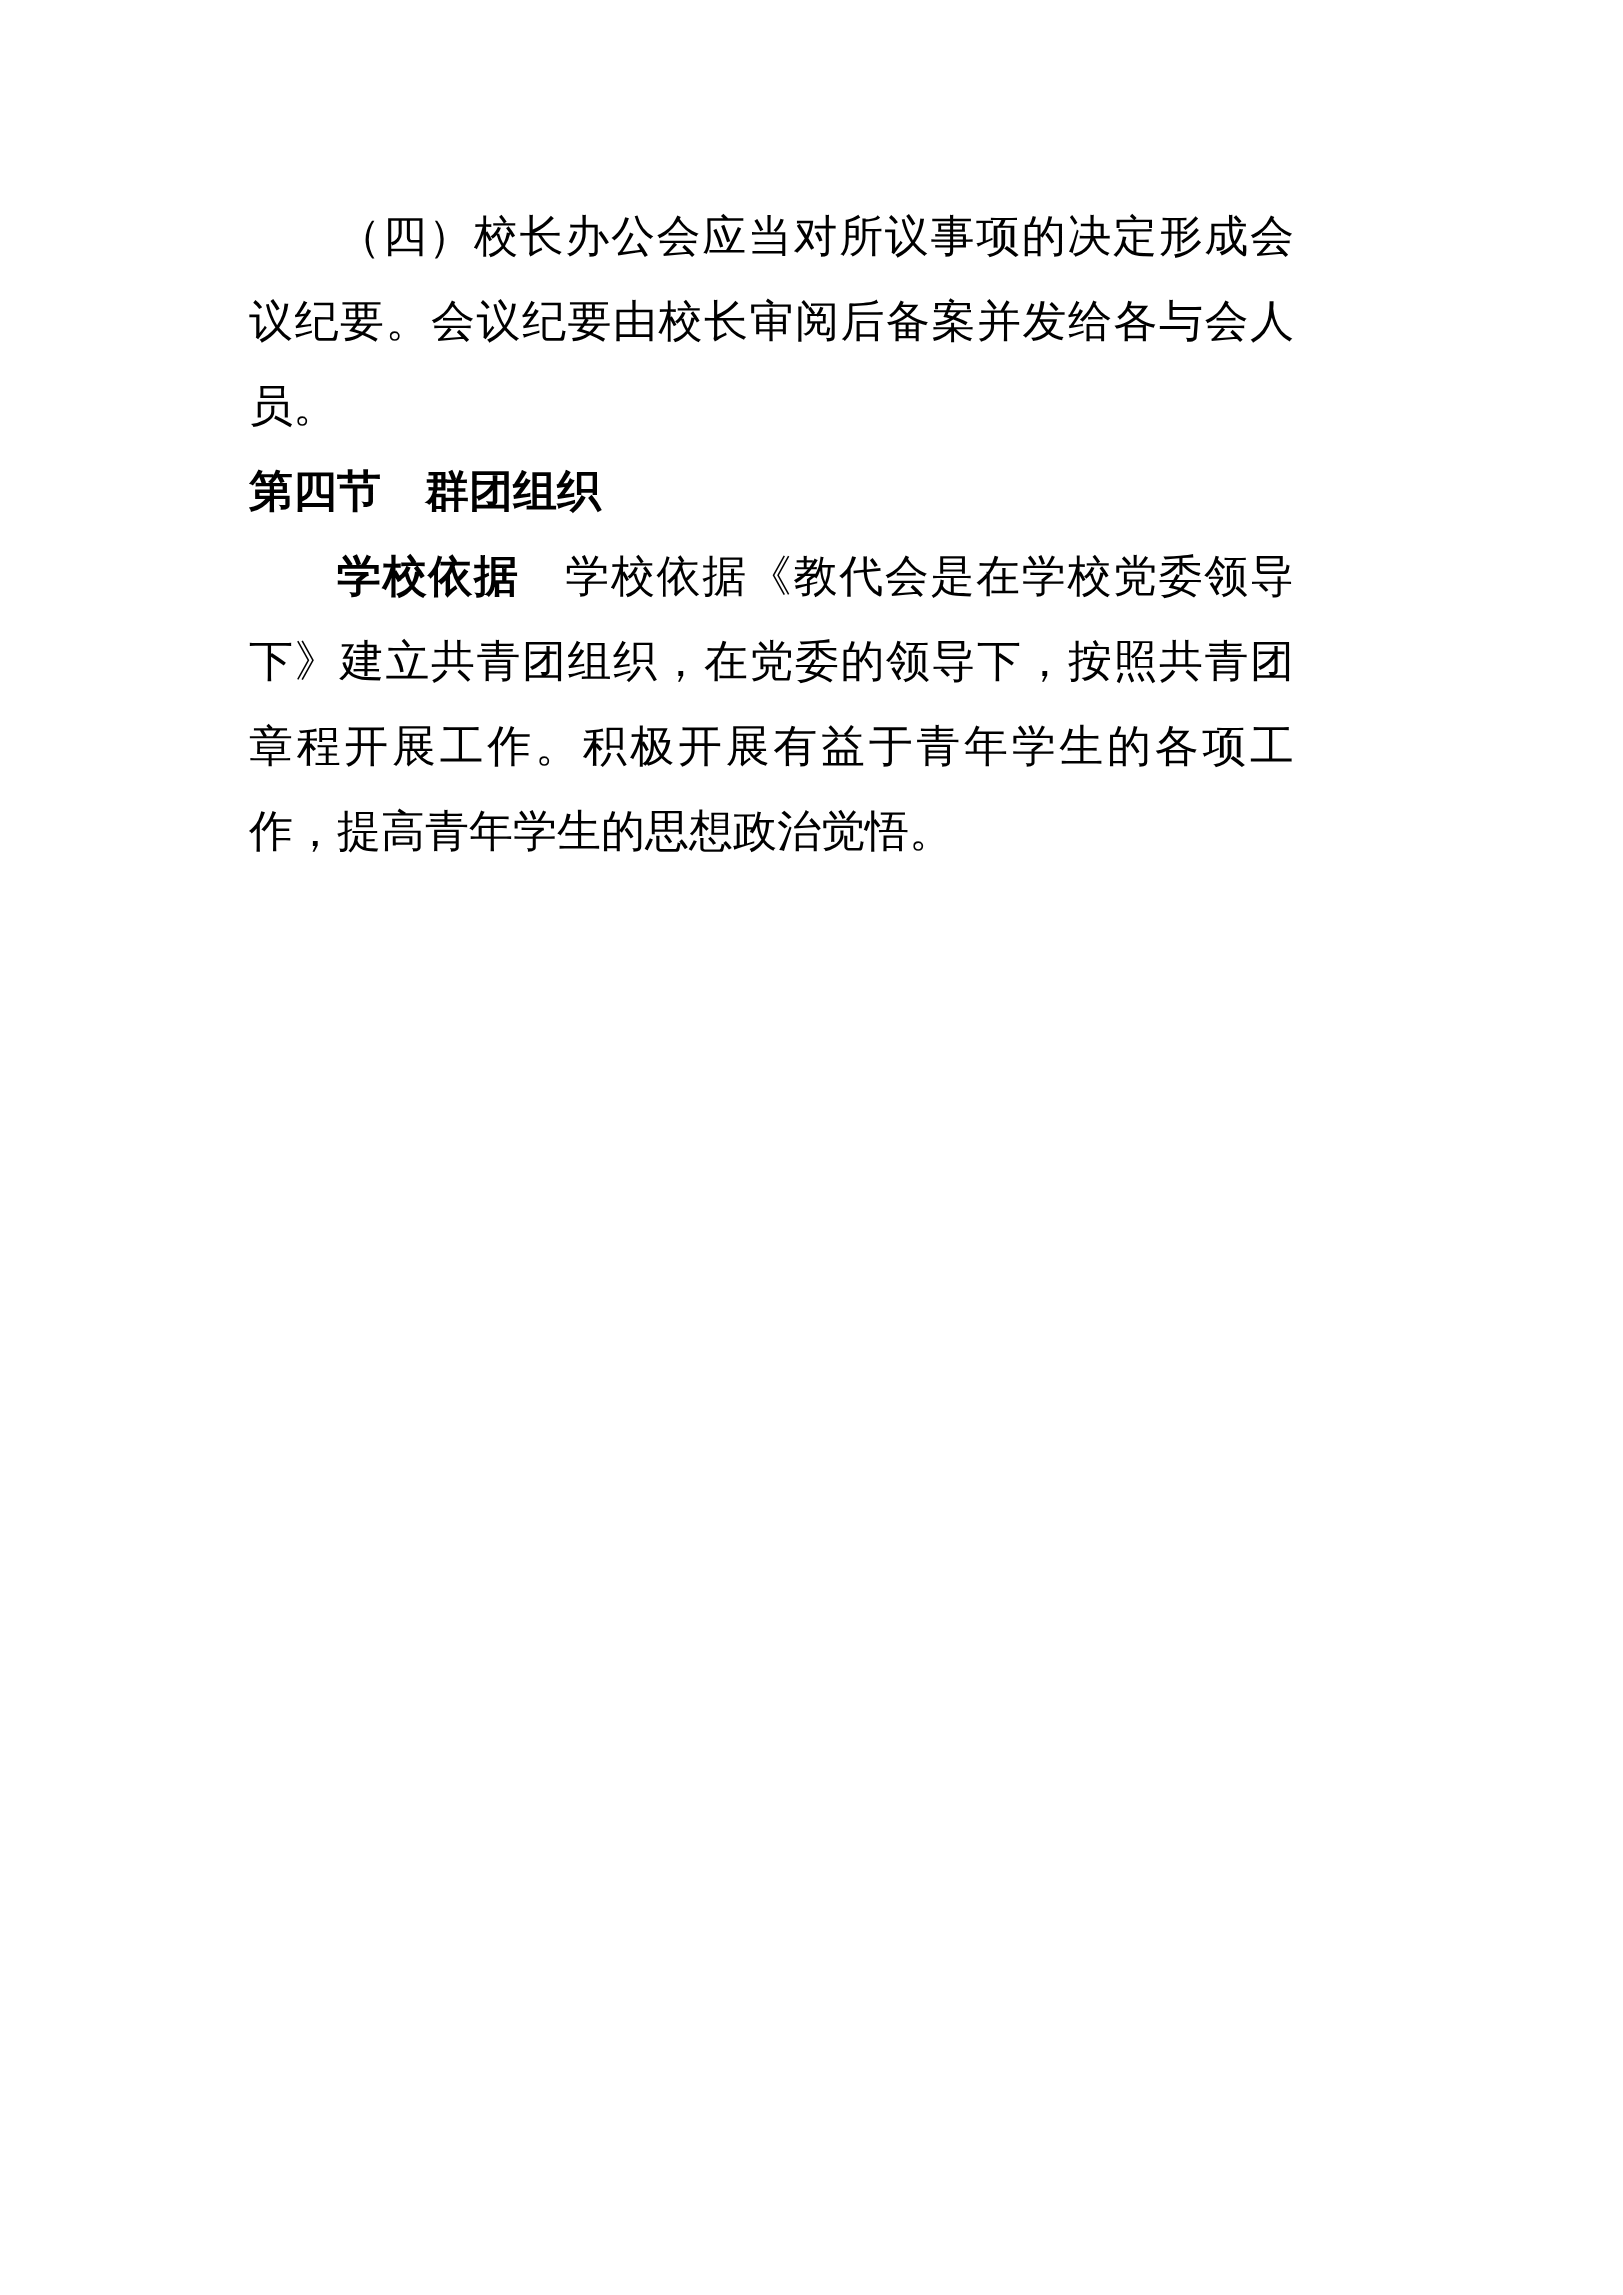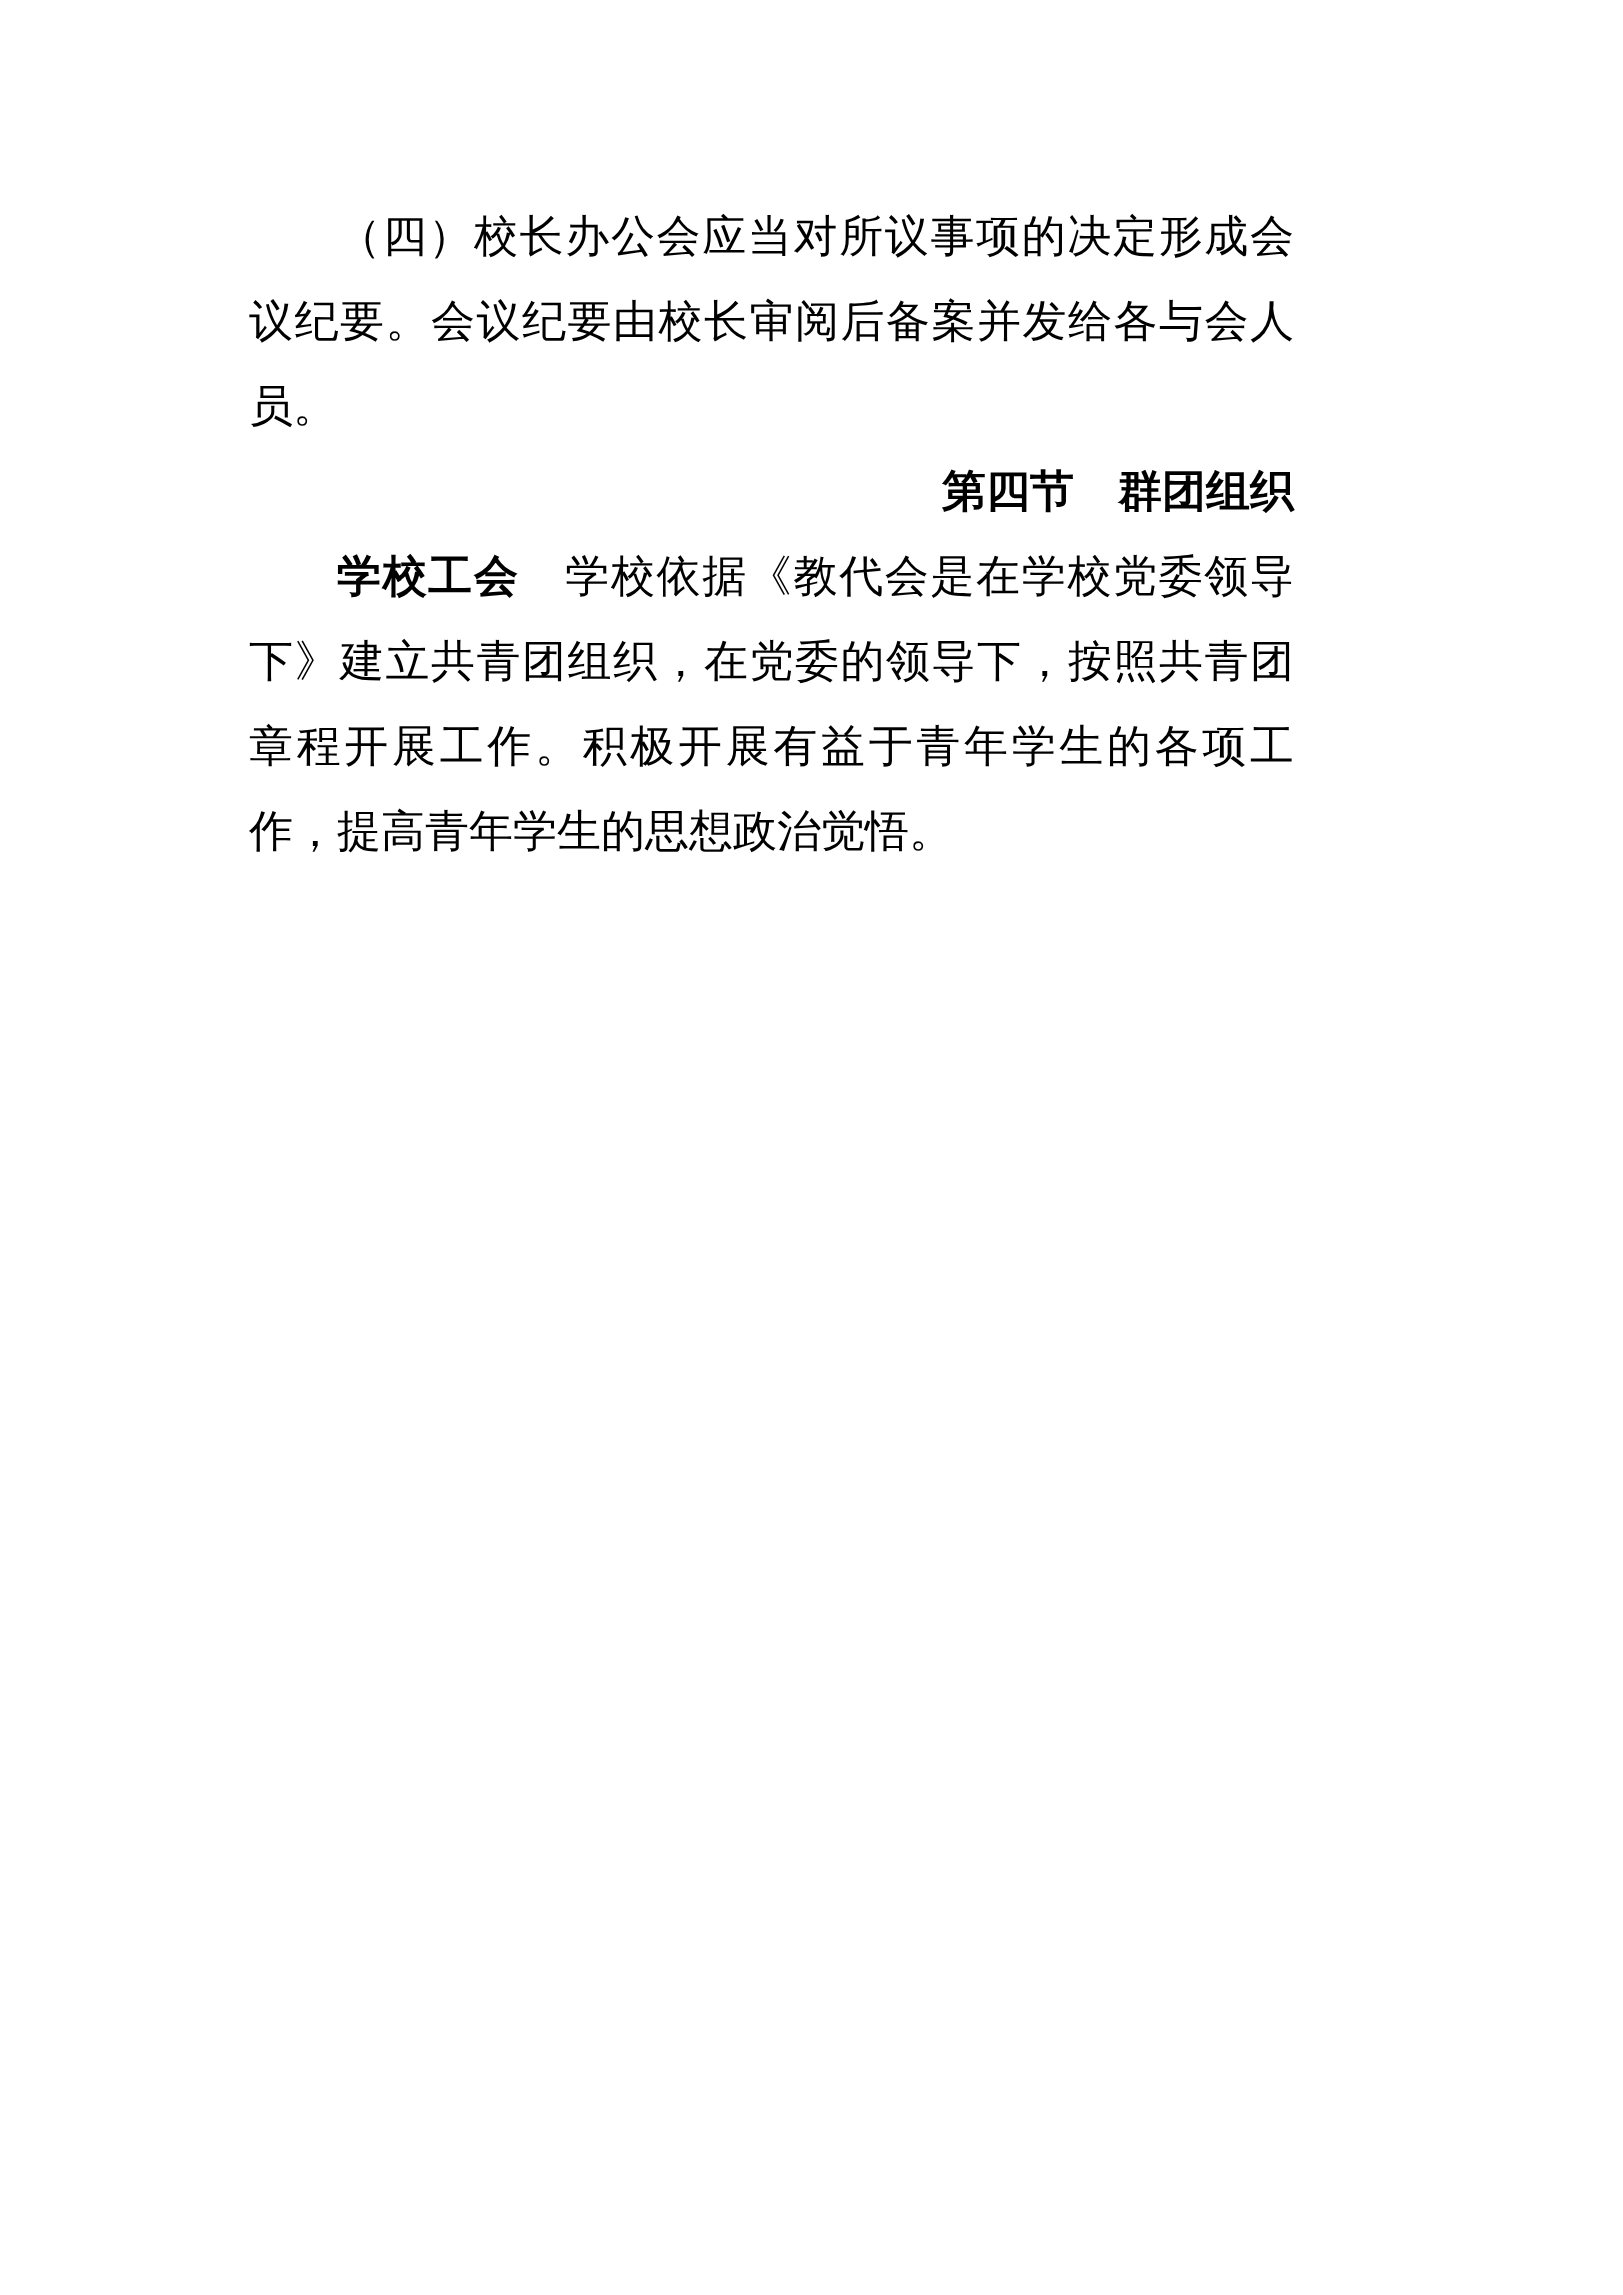--- a/index.html
+++ b/index.html
@@ -21,38 +21,38 @@
     overflow: hidden;
   }
   .body-text {
     margin: 0;
     text-align: justify;
     text-indent: 88px;
     font-weight: normal;
   }
   .section-heading {
     margin: 0;
-    text-align: right;
+    text-align: left;
     text-indent: 0;
     font-size: 44px;
     line-height: 85px;
     font-weight: bold;
   }
   .article-term {
     font-weight: bold;
   }
 </style>
 </head>
 <body>
 
 <div class="page" style="background: rgb(255, 255, 255); color: rgb(0, 0, 0);">
 
   <p class="body-text">（四）校长办公会应当对所议事项的决定形成会议纪要。会议纪要由校长审阅后备案并发给各与会人员。</p>
 
   <h2 class="section-heading">第四节　群团组织</h2>
 
-  <p class="body-text"><span class="article-term">学校工会</span><span>　学校依据《教代会是在学校党委领导下》建立共青团组织，在党委的领导下，按照共青团章程开展工作。积极开展有益于青年学生的各项工作，提高青年学生的思想政治觉悟。</span></p>
+  <p class="body-text"><span class="article-term">学校依据</span><span>　学校依据《教代会是在学校党委领导下》建立共青团组织，在党委的领导下，按照共青团章程开展工作。积极开展有益于青年学生的各项工作，提高青年学生的思想政治觉悟。</span></p>
 
 
 
 
 </div>
 
 
 </body></html>

